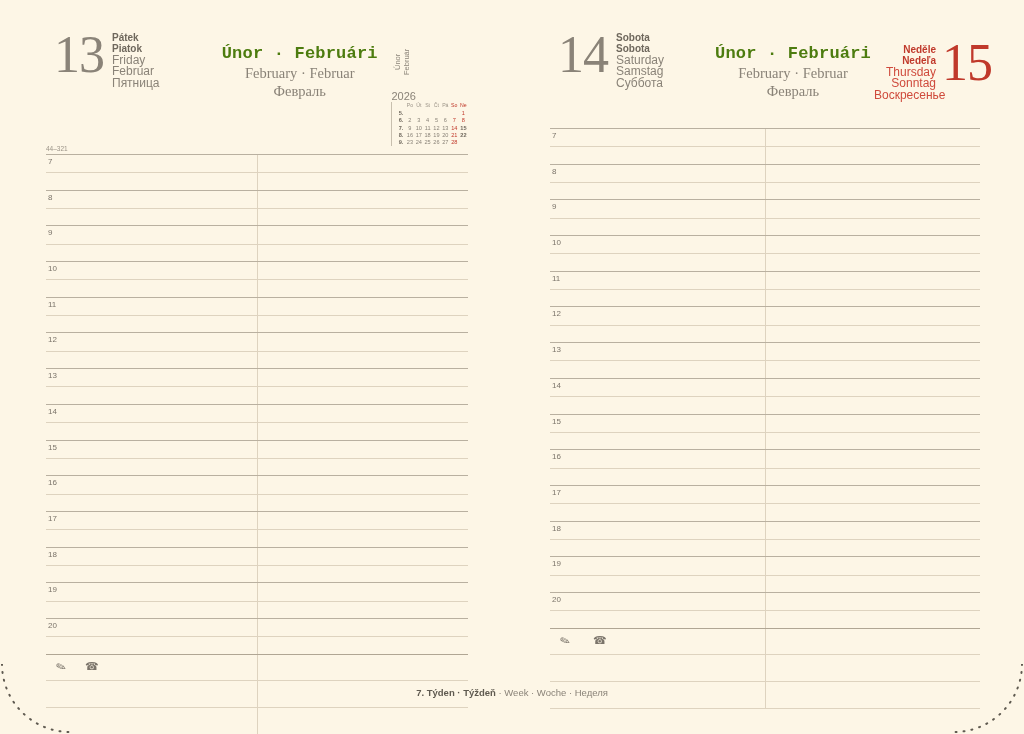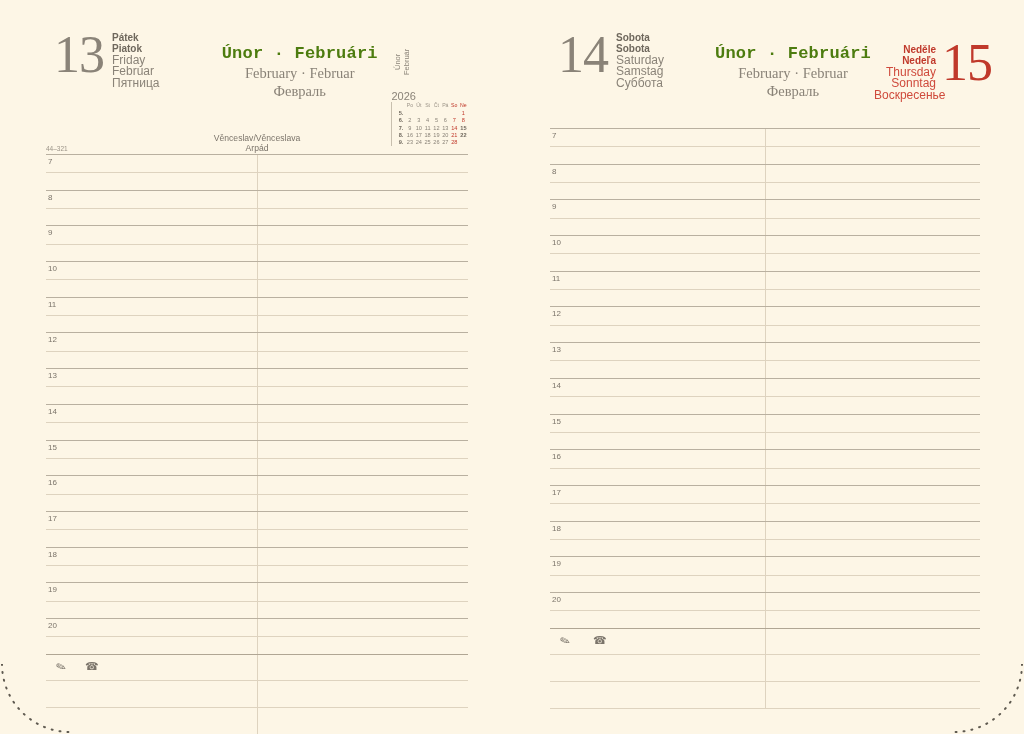--- a/index.html
+++ b/index.html
@@ -283,24 +283,20 @@
                   </tbody>
               </table>
             </div>
           </div>
         </div>
       </div>
 
       <div class="namesline">
         <div class="names-inner">
           <div class="weekcode">44–321</div>
-          <div class="names-c">
-            <div>Věnceslav/Věnceslava</div>
-            <div>Arpád</div>
-          </div>
           <div style="width:70px;"></div>
         </div>
       </div>
 
       <div class="grid">
         <div class="vline" style="left:50%"></div>
         <div class="hours">
             <div class="hourrow">
               <span class="hourlbl">7</span>
               <div class="mid"></div>
@@ -463,20 +459,23 @@
             <span class="ico pen">✎</span>
             <span class="ico phone">☎</span>
           </div>
           <div class="noterow"></div>
           <div class="noterow"></div>
         </div>
       </div>
     </div>
   </div>
 
+  <div class="weekfoot">
+    <b>7. Týden · Týždeň</b><span> · Week · Woche · Неделя</span>
+  </div>
 
   <svg class="corner left" viewBox="0 0 70 70">
     <path d="M2 0 A 68 68 0 0 0 70 68" fill="none" stroke="#5f5a50" stroke-width="2" stroke-dasharray="1 7" stroke-linecap="round"></path>
   </svg>
   <svg class="corner right" viewBox="0 0 70 70">
     <path d="M68 0 A 68 68 0 0 1 0 68" fill="none" stroke="#5f5a50" stroke-width="2" stroke-dasharray="1 7" stroke-linecap="round"></path>
   </svg>
 </div>
 
 </body></html>

